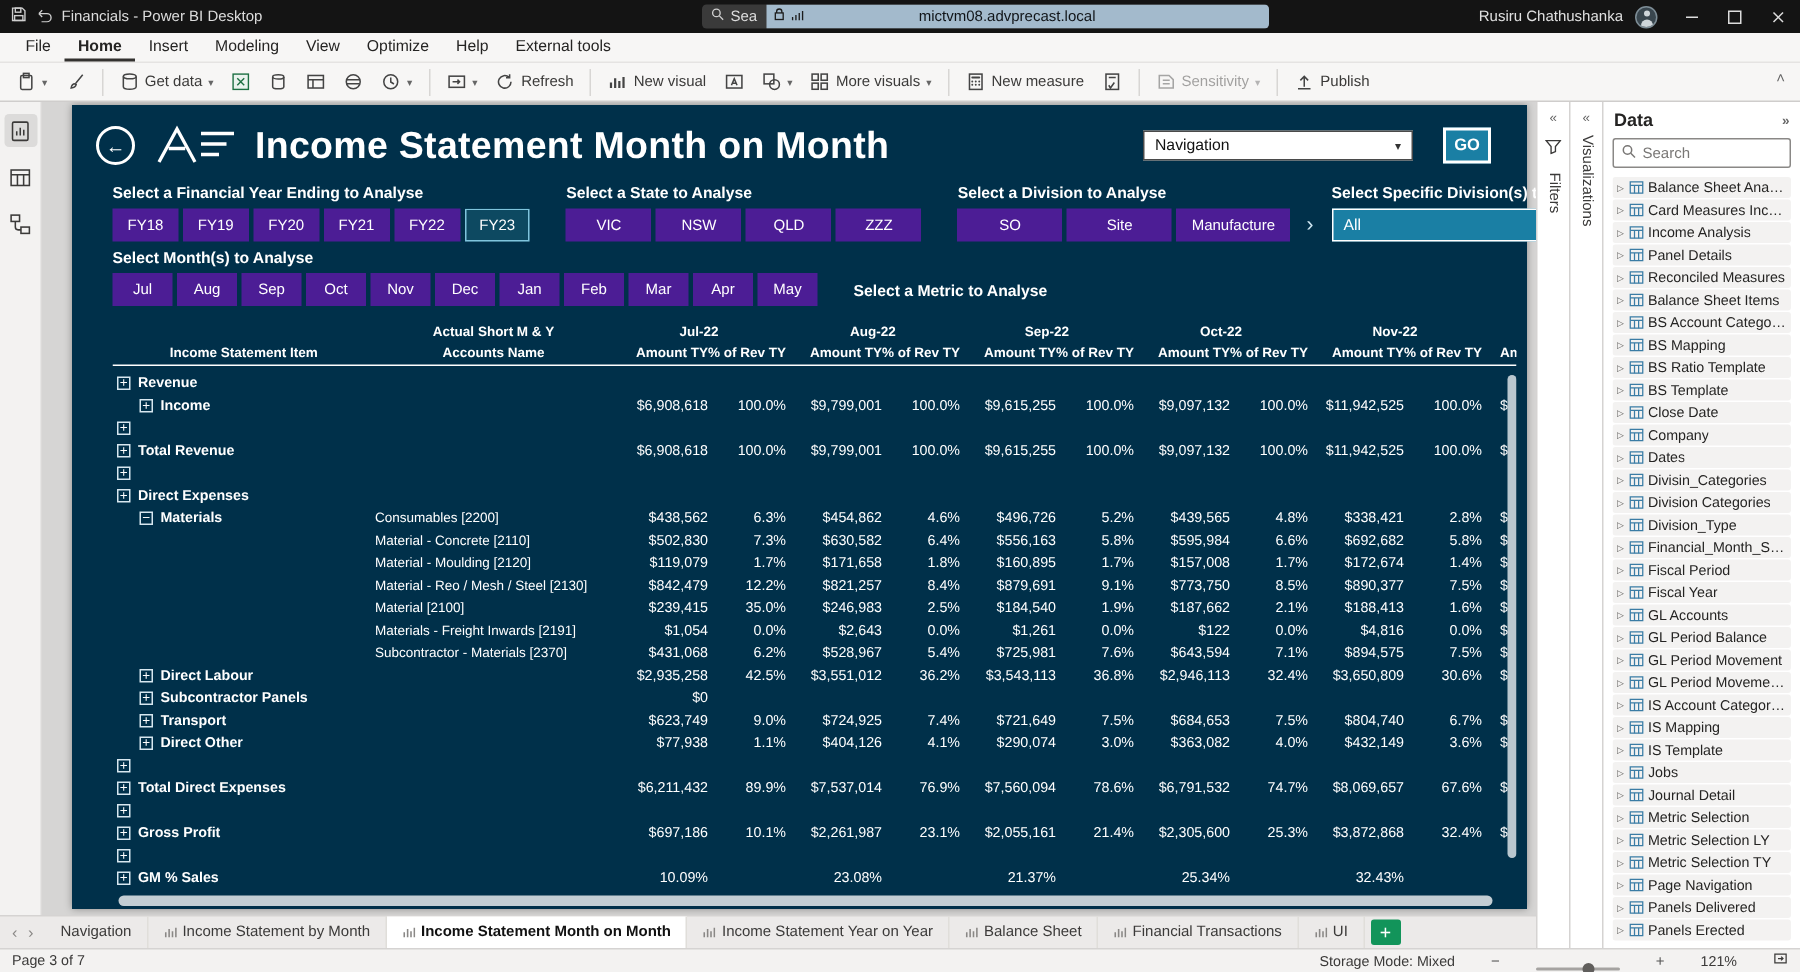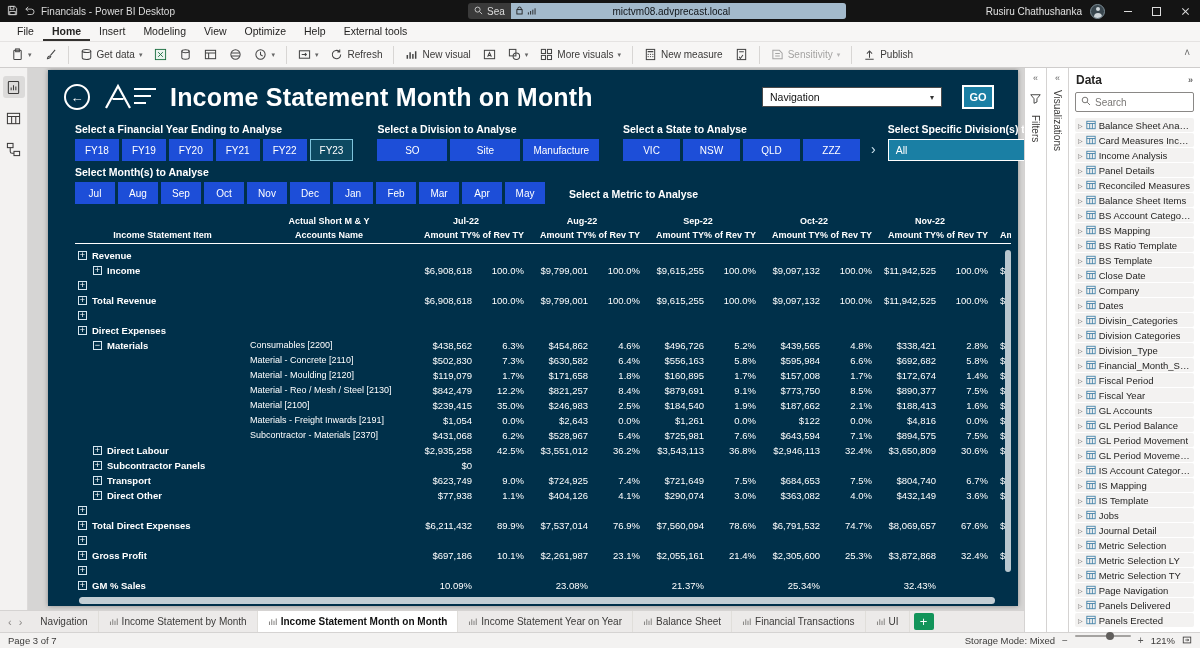--- a/index.html
+++ b/index.html
@@ -59,21 +59,21 @@
 .logo{margin:0 10px 0 12px;flex:none;display:flex}
 .page-title{font-size:25px;font-weight:bold;white-space:nowrap;letter-spacing:.2px}
 .nav-dd{margin-left:auto;width:180px;height:20px;background:#fff;color:#111;font-size:10.5px;display:flex;align-items:center;padding:0 7px;border:1px solid #4a4a4a}
 .dd-ch{margin-left:auto;font-size:8px;color:#333}
 .go-btn{margin-left:20px;width:32px;height:24px;background:#1a7fa4;border:2px solid #fff;color:#fff;font-weight:bold;font-size:11px;display:flex;align-items:center;justify-content:center}
 #filters{padding:2px 0 0 27px}
 .f-row{display:flex;align-items:flex-end;margin-top:5px}
 .f-group{margin-right:24px}
 .f-label{font-size:10.5px;font-weight:bold;margin-bottom:4px;white-space:nowrap}
 .f-btns{display:flex;gap:3px}
-.f-btn{height:22px;background:#1d4ed8;color:#fff;font-size:10px;display:flex;align-items:center;justify-content:center;padding:0 10px;white-space:nowrap}
+.f-btn{height:22px;background:#4c1d95;color:#fff;font-size:10px;display:flex;align-items:center;justify-content:center;padding:0 10px;white-space:nowrap}
 .f-btn.sel{background:#0d4961;box-shadow:inset 0 0 0 1px #7fc4dd}
 .f-dd{height:22px;background:#1a7fa4;border:1.5px solid #fff;color:#fff;font-size:10.5px;display:flex;align-items:center;padding:0 7px}
 .f-chev{margin:0 12px 4px -13px;font-size:14px;color:#cfe6f2;align-self:flex-end}
 
 
 #matrix{position:relative;margin:10px 0 0 27px;width:936px;height:376px;overflow:hidden;font-size:9.5px}
 .mx-row{display:flex;height:15px;line-height:15px;white-space:nowrap}
 .mx-h1{height:14px;line-height:14px;font-size:9px}
 .mx-h2{height:16px;line-height:15px;border-bottom:1px solid #fff;margin-bottom:4px;font-size:9px}
 .c-item{width:175px;flex:none;display:flex;align-items:center;overflow:hidden}
@@ -107,21 +107,21 @@
 .dp-head .collapse{margin-left:auto}
 .dp-search{margin:1px 6px 0;height:20px;border:1px solid #8a8886;border-radius:2px;display:flex;align-items:center;gap:4px;padding:0 5px;color:#797775;font-size:10px}
 #field-list{margin:6px 6px 0;flex:1;overflow:hidden}
 .field-item{height:14px;background:#f3f2f1;border-radius:2px;margin-bottom:1px;display:flex;align-items:center;gap:3px;padding:0 3px;font-size:9.5px;color:#252423}
 .fi-ch{font-size:6px;color:#605e5c;flex:none}
 .fi-ico{display:flex;flex:none}
 .fi-lbl{white-space:nowrap;overflow:hidden;text-overflow:ellipsis}
 
 
 .statusbar{height:16px;background:#f3f2f1;border-top:1px solid #d5d3d2;display:flex;align-items:center;font-size:9.5px;color:#3b3a39;padding:0 8px;flex:none}
-.sb-right{margin-left:auto;display:flex;align-items:flex-start;gap:7px}
+.sb-right{margin-left:auto;display:flex;align-items:flex-end;gap:24px}
 .zoom-sign{font-size:10px;color:#555}
 .zoom-track{width:56px;height:2px;background:#a5a3a1;position:relative;border-radius:1px}
 .zoom-knob{position:absolute;left:55%;top:-3px;width:8px;height:8px;border-radius:50%;background:#605e5c}
 </style>
 </head>
 <body>
 
 <div class="app">
 
   <div class="titlebar">
@@ -397,34 +397,34 @@
                     <div class="f-btns">
                       <div class="f-btn" style="min-width:38px">FY18</div>
                       <div class="f-btn" style="min-width:38px">FY19</div>
                       <div class="f-btn" style="min-width:38px">FY20</div>
                       <div class="f-btn" style="min-width:38px">FY21</div>
                       <div class="f-btn" style="min-width:38px">FY22</div>
                       <div class="f-btn sel" style="min-width:38px">FY23</div>
                     </div>
                   </div>
                   <div class="f-group">
-                    <div class="f-label">Select a Division to Analyse</div>
-                    <div class="f-btns">
-                      <div class="f-btn" style="min-width:70px">SO</div>
-                      <div class="f-btn" style="min-width:70px">Site</div>
-                      <div class="f-btn" style="min-width:70px">Manufacture</div>
-                    </div>
-                  </div>
-                  <div class="f-group">
                     <div class="f-label">Select a State to Analyse</div>
                     <div class="f-btns">
                       <div class="f-btn" style="min-width:57px">VIC</div>
                       <div class="f-btn" style="min-width:57px">NSW</div>
                       <div class="f-btn" style="min-width:57px">QLD</div>
                       <div class="f-btn" style="min-width:57px">ZZZ</div>
+                    </div>
+                  </div>
+                  <div class="f-group">
+                    <div class="f-label">Select a Division to Analyse</div>
+                    <div class="f-btns">
+                      <div class="f-btn" style="min-width:70px">SO</div>
+                      <div class="f-btn" style="min-width:70px">Site</div>
+                      <div class="f-btn" style="min-width:70px">Manufacture</div>
                     </div>
                   </div>
                   <div class="f-chev">›</div>
                   <div class="f-group">
                     <div class="f-label">Select Specific Division(s) to Analyse</div>
                     <div class="f-btns">
                       <div class="f-dd" style="width:170px">
                         <span>All</span>
                       </div>
                     </div>

